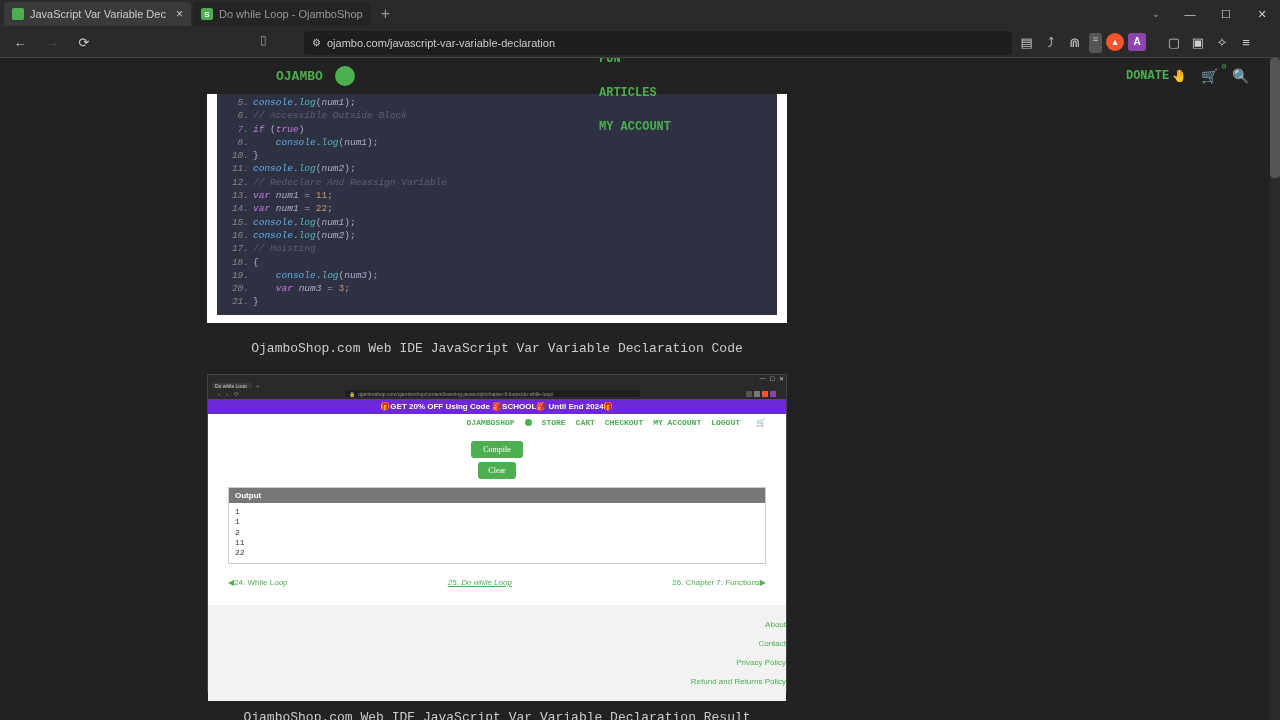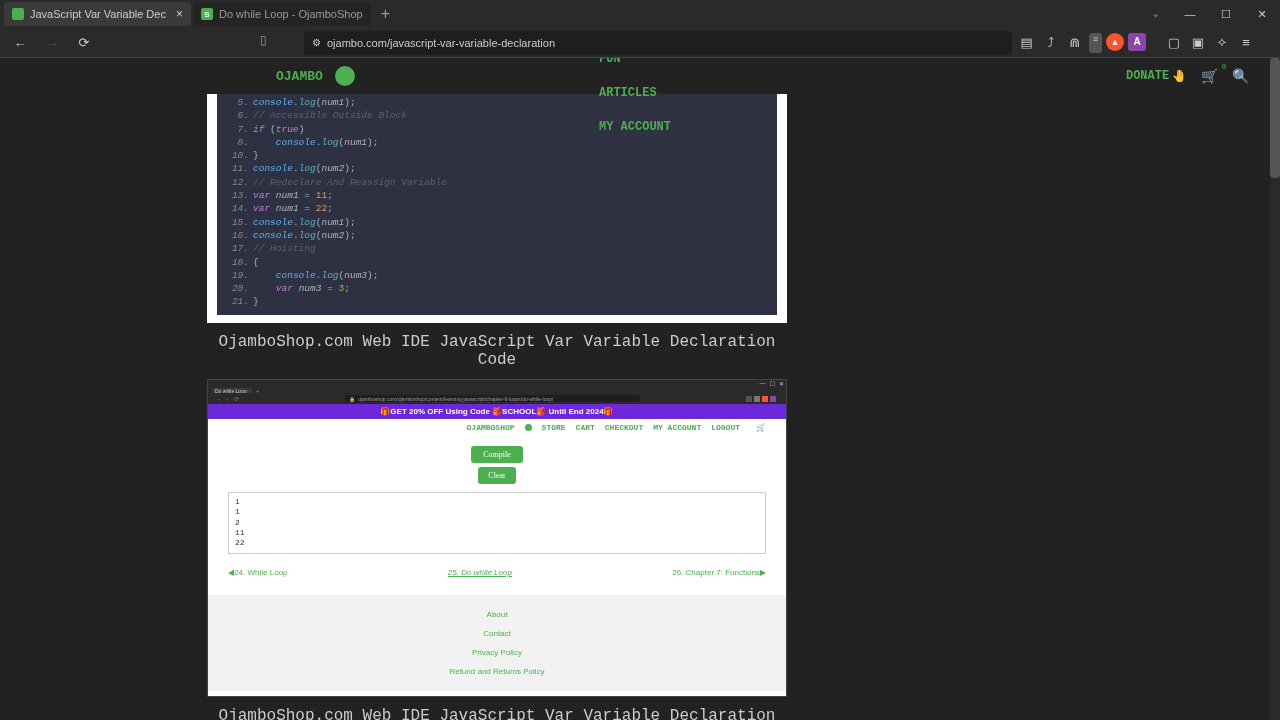--- a/index.html
+++ b/index.html
@@ -55,21 +55,21 @@
 .code-block { background: #2d3142; padding: 6px 10px; font-family: 'Consolas', 'Courier New', monospace; font-size: 9.5px; line-height: 1.4; color: #abb2bf; }
 .code-line { white-space: pre; }
 .ln { color: #888; font-style: italic; display: inline-block; width: 22px; text-align: right; margin-right: 4px; }
 .kw { color: #c678dd; font-style: italic; }
 .fn { color: #61afef; font-style: italic; }
 .method { color: #56b6c2; font-style: italic; }
 .var { color: #abb2bf; font-style: italic; }
 .num { color: #d19a66; }
 .comment { color: #5c6370; font-style: italic; }
 .paren { color: #abb2bf; }
-.caption { text-align: center; font-family: 'Courier New', monospace; font-size: 16px; color: #ccc; padding: 10px 0; }
+.caption { text-align: center; font-family: 'Courier New', monospace; font-size: 13px; color: #ccc; padding: 18px 0; }
 
 
 .shot2 { background: #fff; position: relative; height: 318px; border: 1px solid #444; }
 .shot2-chrome { background: #2a2a2a; height: 8px; display: flex; align-items: center; padding: 0 4px; }
 .shot2-win { position: absolute; right: 2px; top: 0; display: flex; gap: 4px; }
 .shot2-win span { font-size: 6px; color: #ccc; }
 .shot2-tabs { background: #2a2a2a; height: 6px; display: flex; align-items: center; padding: 0 4px; gap: 4px; }
 .shot2-tab { background: #3a3a3a; height: 5px; width: 40px; border-radius: 2px 2px 0 0; font-size: 5px; color: #ccc; padding: 0 3px; overflow: hidden; }
 .shot2-addr { background: #2a2a2a; height: 10px; display: flex; align-items: center; padding: 0 10px; gap: 6px; }
 .shot2-addr-btn { font-size: 6px; color: #888; }
@@ -91,21 +91,21 @@
 .output-block { background: #fff; border: 1px solid #ccc; margin-top: 8px; }
 .output-header { background: #777; color: #fff; font-size: 8px; font-weight: bold; padding: 3px 6px; }
 .output-body { padding: 4px 6px; font-size: 8px; color: #333; font-family: 'Courier New', monospace; line-height: 1.3; }
 
 .pagination { display: flex; justify-content: space-between; font-size: 8px; padding: 8px 20px; font-family: Arial; }
 .pagination a { color: #4CAF50; }
 .pagination .center { text-decoration: underline; font-style: italic; }
 .pagination .arrow { color: #4CAF50; }
 
 .footer-links { background: #f2f2f2; text-align: center; padding: 10px 0; font-size: 8px; margin-top: 10px; }
-.footer-links a { display: block; color: #4CAF50; padding: 5px 0; }
+.footer-links a { display: block; color: #4CAF50; padding: 5px 0; text-align: right; }
 
 </style>
 </head>
 <body>
 
 <div class="browser-chrome">
   <div class="tab-bar">
     <div class="tab active">
       <span class="tab-favicon"></span>
       <span>JavaScript Var Variable Dec</span>
@@ -235,20 +235,21 @@
           <a>CART</a>
           <a>CHECKOUT</a>
           <a>MY ACCOUNT</a>
           <a>LOGOUT</a>
           <span class="shot2-cart">🛒</span>
         </div>
         <div class="shot2-content">
           <button class="green-btn">Compile</button>
           <button class="green-btn" style="padding:4px 10px;">Clear</button>
           <div class="output-block">
+            <div class="output-header">Output</div>
             <div class="output-body" id="output-body">
                 <div>1</div>
                 <div>1</div>
                 <div>2</div>
                 <div>11</div>
                 <div>22</div>
               </div>
           </div>
         </div>
         <div class="pagination">

